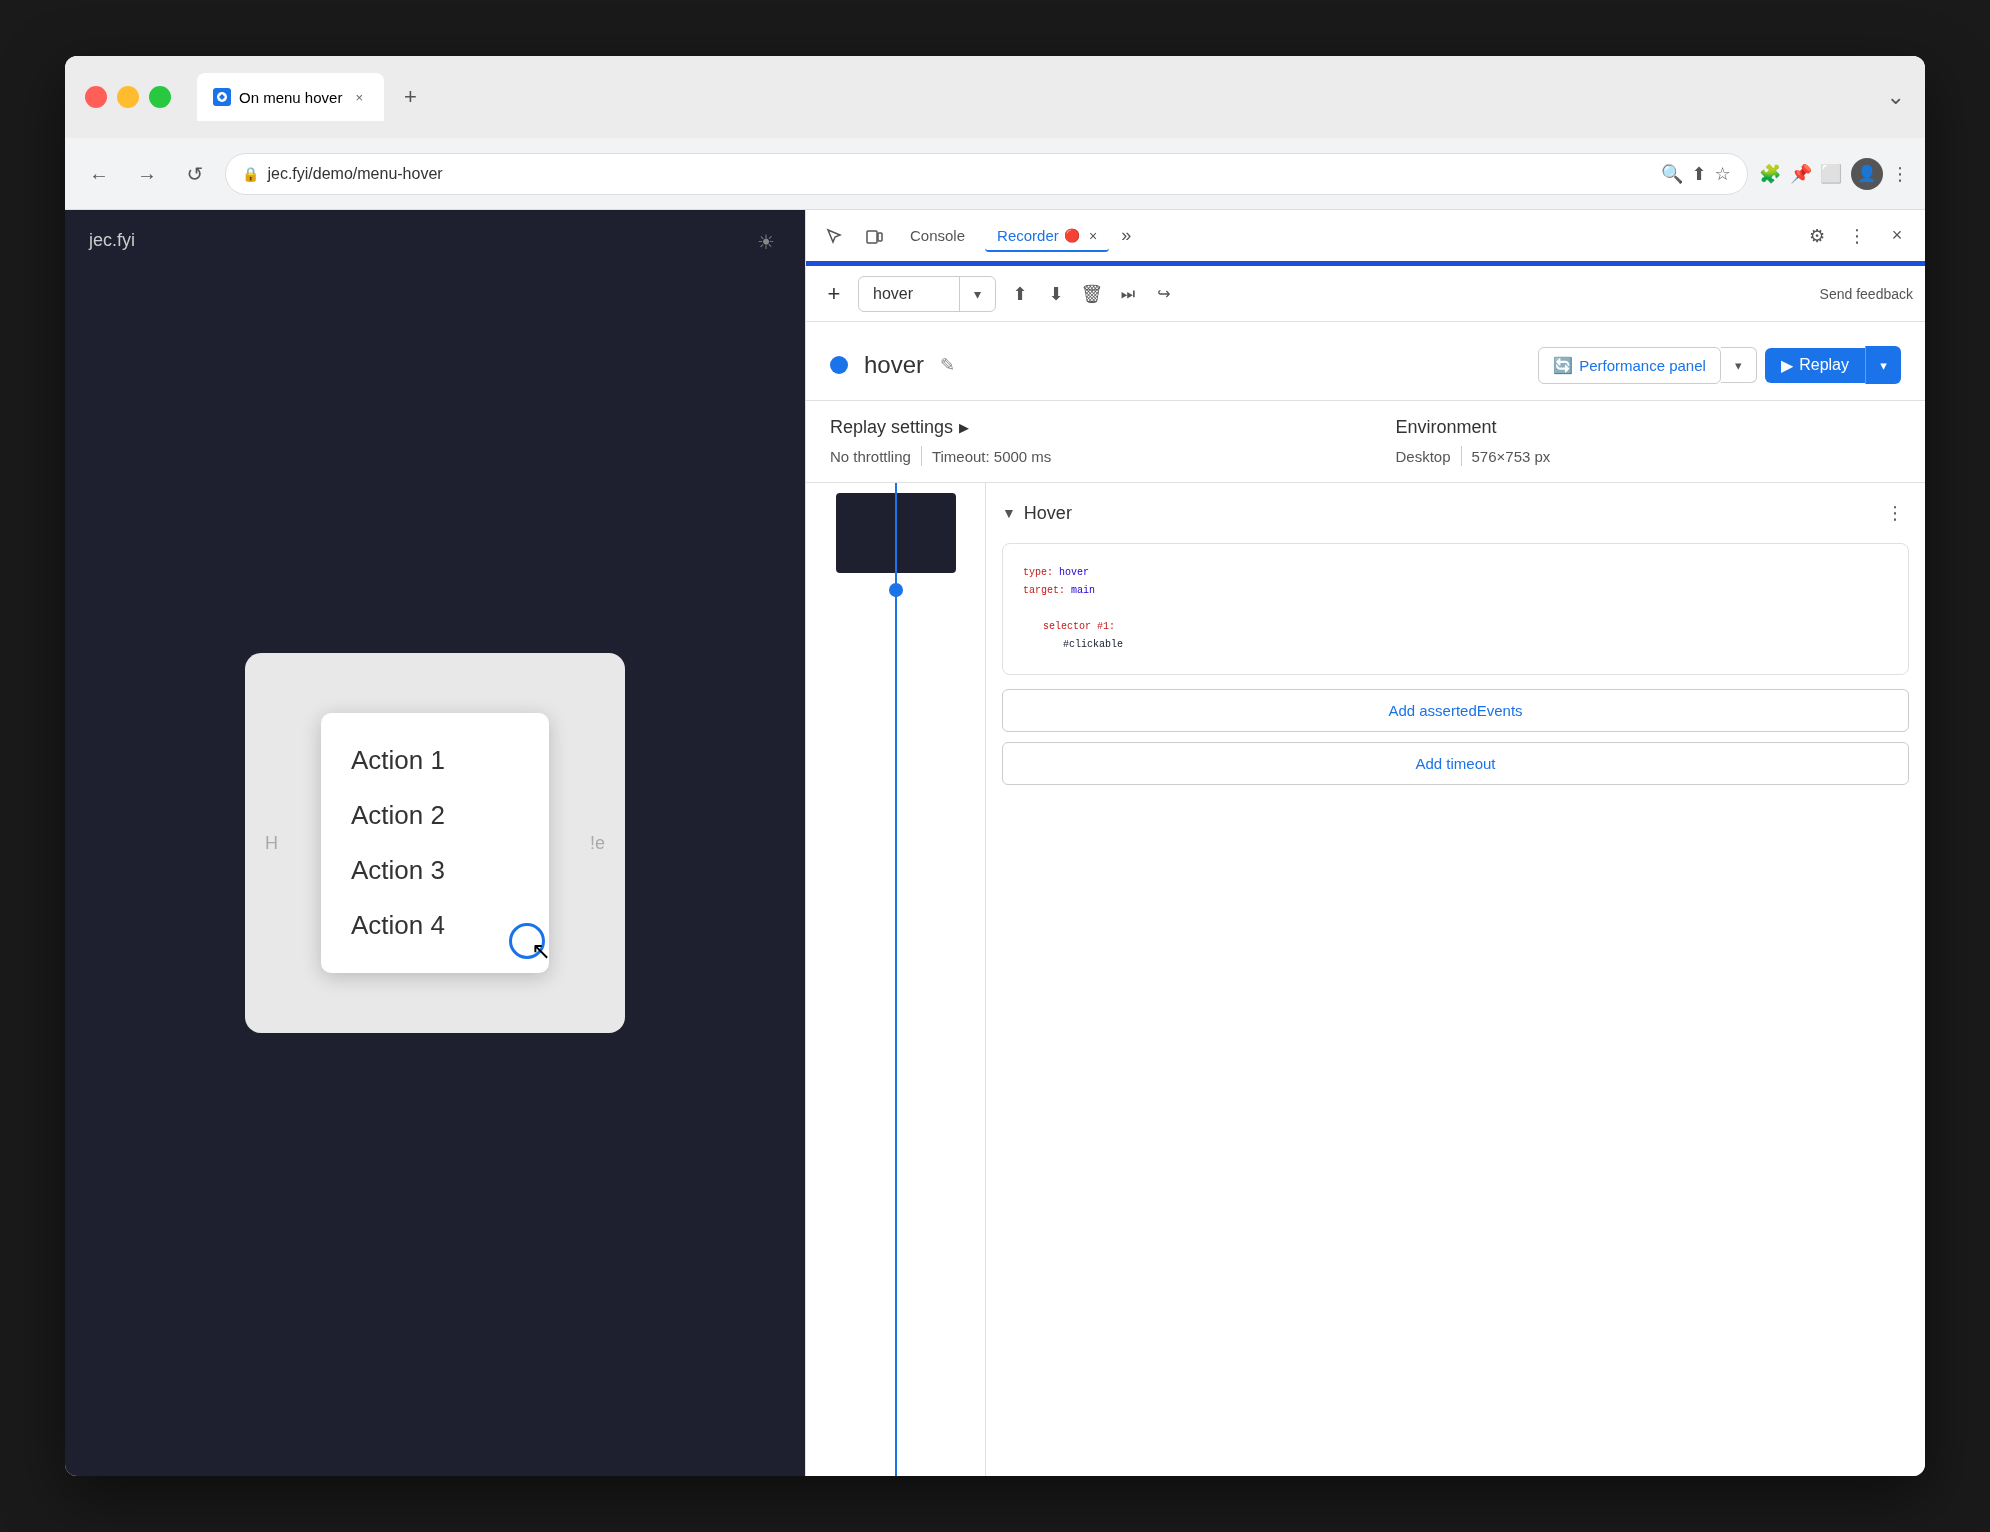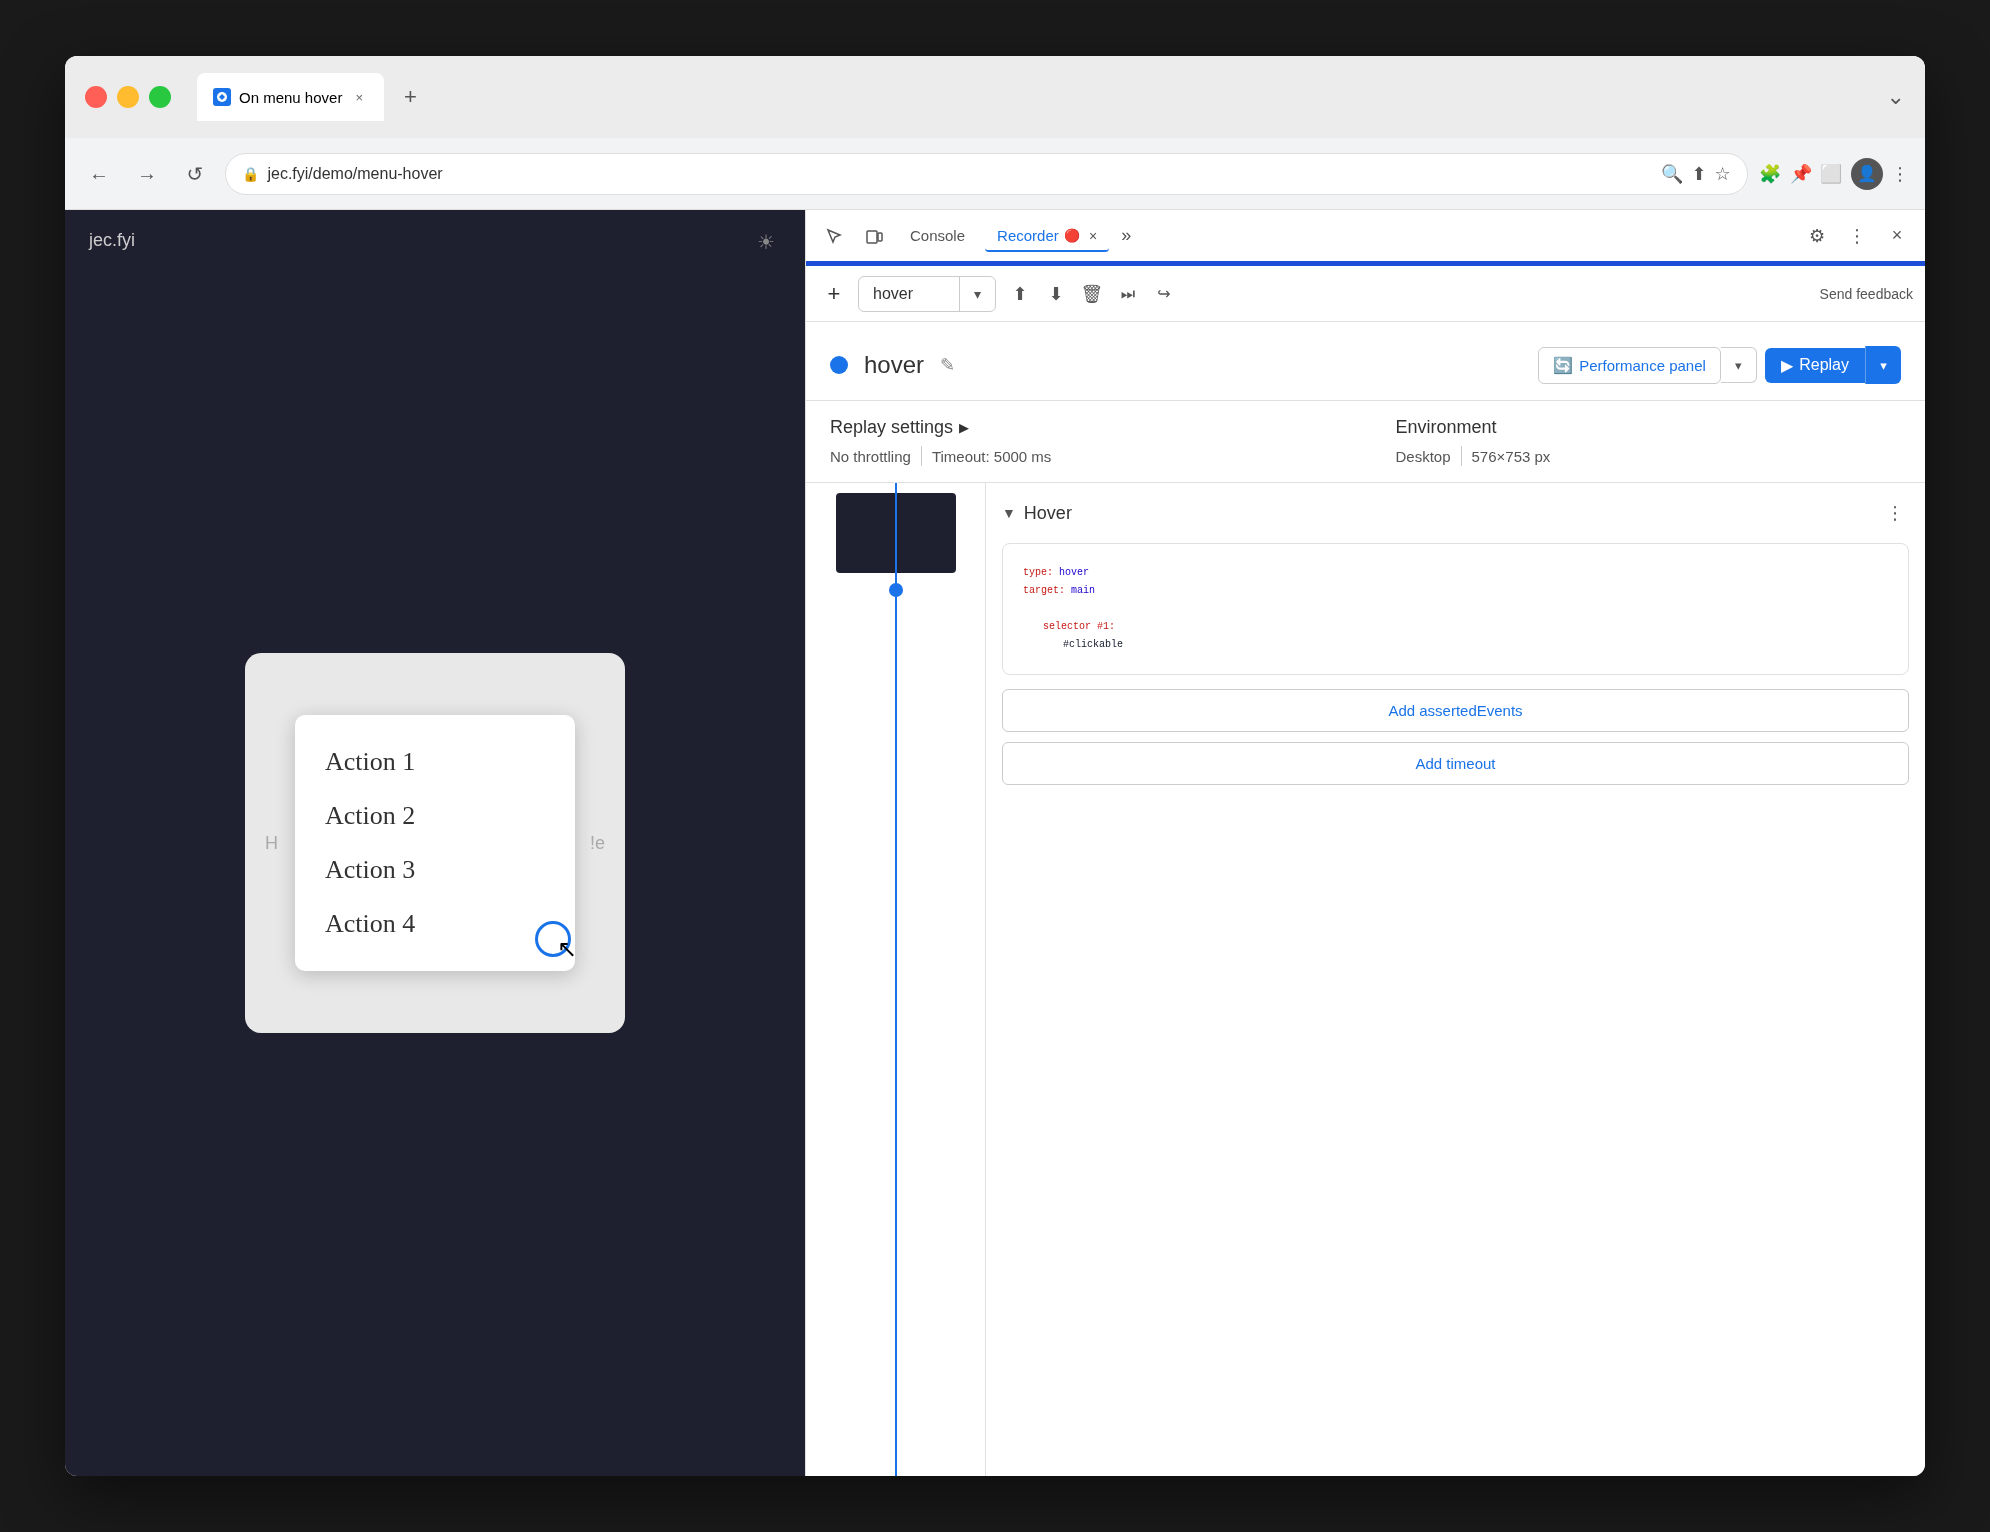--- a/index.html
+++ b/index.html
@@ -176,22 +176,21 @@
       display: flex;
       align-items: center;
       justify-content: center;
       position: relative;
     }
     .menu-popup {
       background: #ffffff;
       border-radius: 10px;
       box-shadow: 0 4px 20px rgba(0,0,0,0.2);
       padding: 20px 30px;
-      width: 280px;
-      font-family: Liberation Serif, serif;
+      width: 228px;
     }
     .menu-item {
       font-size: 26px;
       color: #333;
       padding: 12px 0;
       font-weight: 400;
     }
     .cursor-indicator {
       position: absolute;
       right: -10px;

